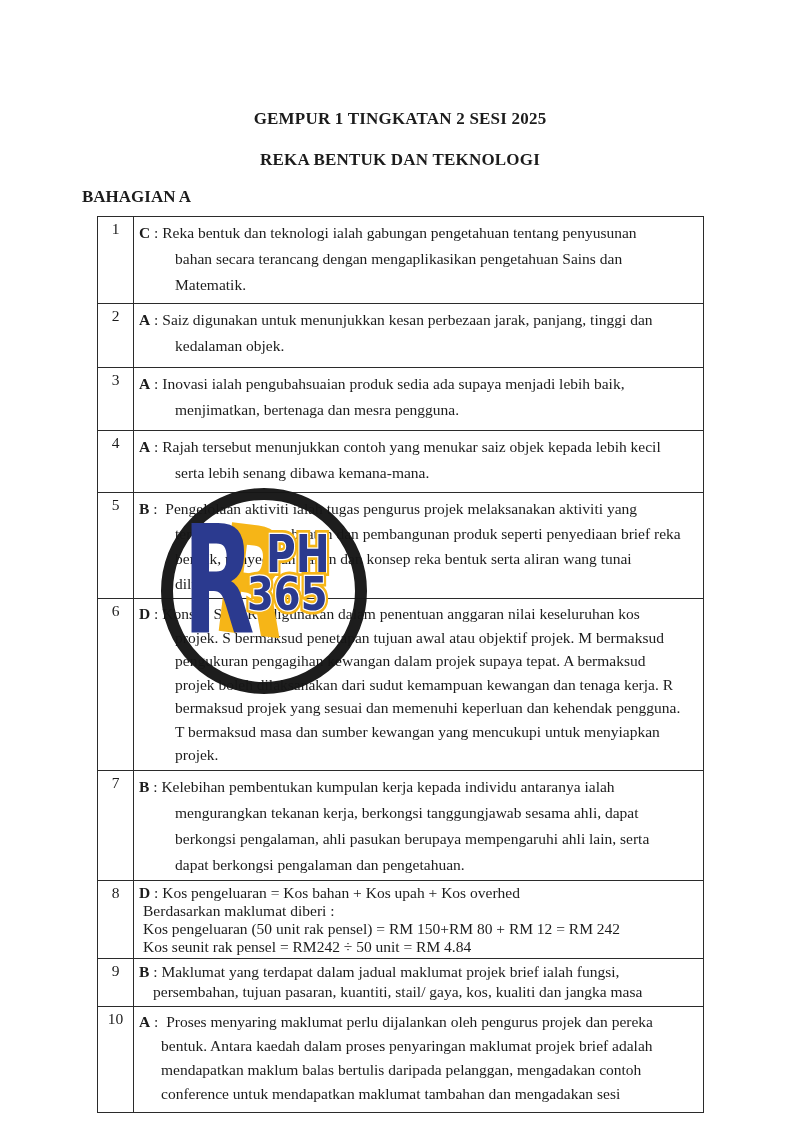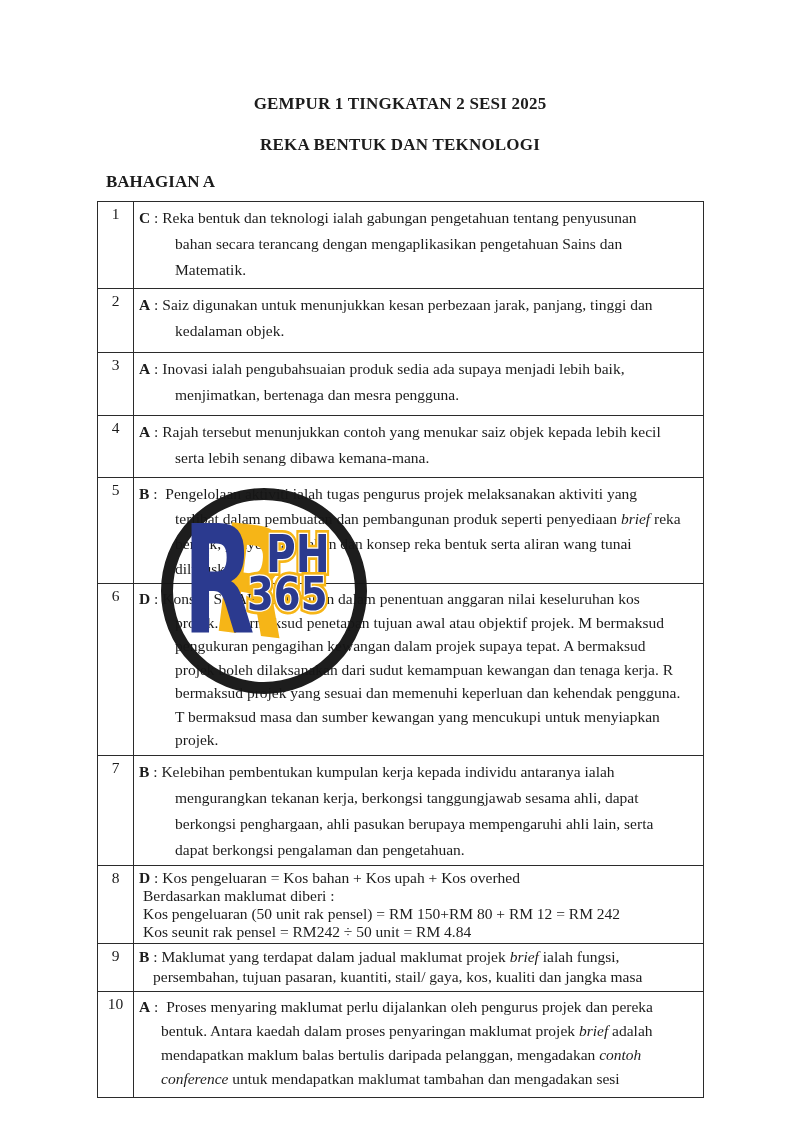--- a/index.html
+++ b/index.html
@@ -6,25 +6,25 @@
   .page{
     position:relative;
     width:800px;height:1131px;
     background:#ffffff;
     margin:0 auto;
     overflow:hidden;
     font-family:"Liberation Serif", serif;
     color:#1c1c1c;
   }
   
-  .header{padding-top:94px;text-align:center;}
+  .header{padding-top:94px;text-align:center;margin-top:15px;}
   .doc-title{font-size:17px;font-weight:bold;letter-spacing:.2px;}
   .doc-title + .doc-title{margin-top:21px;}
   .section-heading{
-    margin:17px 0 9px 106px;
+    margin:17px 0 9px 82px;
     text-align:left;
     font-size:17px;font-weight:bold;
   }
   
   table.answers{
     margin-left:97px;
     width:607px;
     border-collapse:collapse;
     table-layout:fixed;
   }
@@ -36,21 +36,21 @@
   td.num{
     width:33px;
     text-align:center;
     padding-top:3px;
     font-size:15px;
   }
   td.ans{padding:3px 16px 2px 5px;}
   .ans-line{line-height:26px;}
   .ans-line + .ans-line{margin-left:36px;}
   .ans-letter{font-weight:bold;}
-  .it{font-style:italic;}
+  .it{}
   
   tr.row-1 td{height:81px;}
   tr.row-2 td{height:58px;}
   tr.row-3 td{height:57px;}
   tr.row-4 td{height:56px;}
   tr.row-5 td{height:100px;}
   tr.row-5 .ans-line{line-height:25px;}
   tr.row-6 td{height:166px;}
   tr.row-6 .ans-line{line-height:23.5px;}
   tr.row-7 td{height:104px;}
@@ -178,21 +178,21 @@
             <div class="ans-line"><span>bermaksud projek yang sesuai dan memenuhi keperluan dan kehendak pengguna.</span></div>
             <div class="ans-line"><span>T bermaksud masa dan sumber kewangan yang mencukupi untuk menyiapkan</span></div>
             <div class="ans-line"><span>projek.</span></div>
           </td>
         </tr>
         <tr class="row-7">
           <td class="num">7</td>
           <td class="ans">
             <div class="ans-line"><span class="ans-letter">B</span> : <span>Kelebihan pembentukan kumpulan kerja kepada individu antaranya ialah</span></div>
             <div class="ans-line"><span>mengurangkan tekanan kerja, berkongsi tanggungjawab sesama ahli, dapat</span></div>
-            <div class="ans-line"><span>berkongsi penghargaan, ahli pasukan berupaya mempengaruhi ahli lain, serta</span></div>
+            <div class="ans-line"><span>berkongsi pengalaman, ahli pasukan berupaya mempengaruhi ahli lain, serta</span></div>
             <div class="ans-line"><span>dapat berkongsi pengalaman dan pengetahuan.</span></div>
           </td>
         </tr>
         <tr class="row-8">
           <td class="num">8</td>
           <td class="ans">
             <div class="ans-line"><span class="ans-letter">D</span> : <span>Kos pengeluaran = Kos bahan + Kos upah + Kos overhed</span></div>
             <div class="ans-line"><span>Berdasarkan maklumat diberi :</span></div>
             <div class="ans-line"><span>Kos pengeluaran (50 unit rak pensel) = RM 150+RM 80 + RM 12 = RM 242</span></div>
             <div class="ans-line"><span>Kos seunit rak pensel = RM242 ÷ 50 unit = RM 4.84</span></div>

